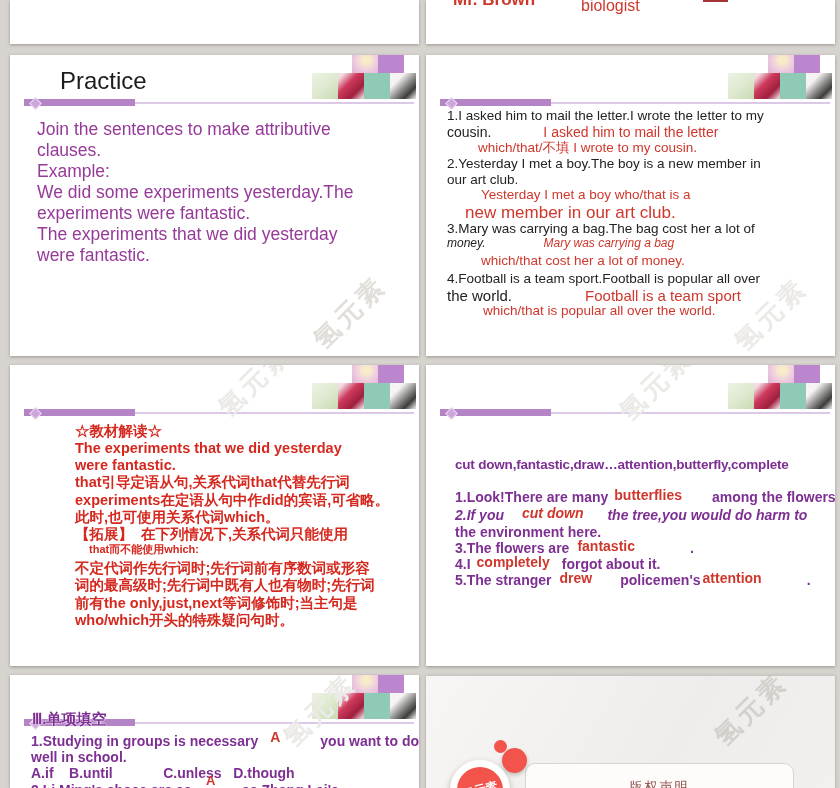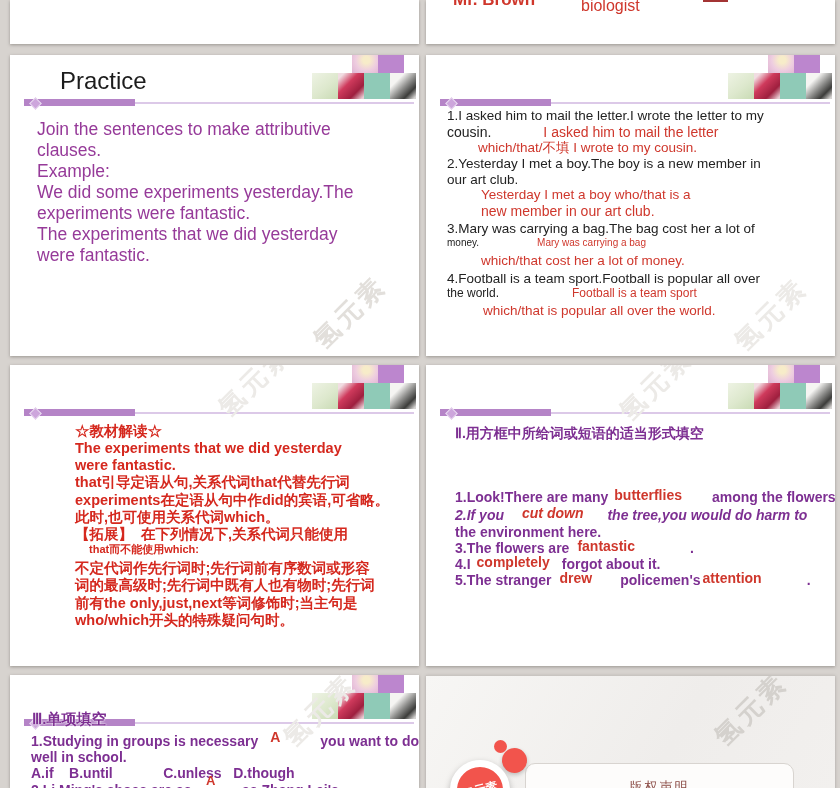--- a/index.html
+++ b/index.html
@@ -95,26 +95,26 @@
     </div>
     <div class="tline"></div>
     <div class="tbar"></div>
     <div class="tdiamond"></div>
     <div class="ln blk" style="left:21px;top:53px;font-size:13.5px;">1.I asked him to mail the letter.I wrote the letter to my</div>
     <div class="ln" style="left:21px;top:69px;font-size:14px;"><span class="blk">cousin.</span><span class="red" style="margin-left:52px;">I asked him to mail the letter</span></div>
     <div class="ln red" style="left:52px;top:85px;font-size:13.5px;">which/that/不填 I wrote to my cousin.</div>
     <div class="ln blk" style="left:21px;top:101px;font-size:13.5px;">2.Yesterday I met a boy.The boy is a new member in</div>
     <div class="ln blk" style="left:21px;top:117px;font-size:13.5px;">our art club.</div>
     <div class="ln red" style="left:55px;top:132px;font-size:13.5px;">Yesterday I met a boy who/that is a</div>
-    <div class="ln red" style="left:55px;top:148px;font-size:14px;">new member in our art club.</div>
+    <div class="ln red" style="left:39px;top:148px;font-size:17px;">new member in our art club.</div>
     <div class="ln blk" style="left:21px;top:166px;font-size:13.5px;">3.Mary was carrying a bag.The bag cost her a lot of</div>
-    <div class="ln" style="left:21px;top:182px;font-size:10px;"><span class="blk">money.</span><span class="red" style="margin-left:58px;">Mary was carrying a bag</span></div>
+    <div class="ln" style="left:21px;top:182px;font-size:12px;font-style:italic;"><span class="blk">money.</span><span class="red" style="margin-left:58px;">Mary was carrying a bag</span></div>
     <div class="ln red" style="left:55px;top:198px;font-size:13.5px;">which/that cost her a lot of money.</div>
     <div class="ln blk" style="left:21px;top:216px;font-size:13.5px;">4.Football is a team sport.Football is popular all over</div>
-    <div class="ln" style="left:21px;top:232px;font-size:12px;"><span class="blk">the world.</span><span class="red" style="margin-left:73px;">Football is a team sport</span></div>
+    <div class="ln" style="left:21px;top:232px;font-size:15px;"><span class="blk">the world.</span><span class="red" style="margin-left:73px;">Football is a team sport</span></div>
     <div class="ln red" style="left:57px;top:248px;font-size:13.5px;">which/that is popular all over the world.</div>
     <div class="wm light" style="left:300px;top:242px;">氢元素</div>
   </div>
 
   <div class="slide" style="left:10px;top:365px;height:301px;">
     <div>
       <div class="sq lily"></div>
       <div class="sq psq"></div>
       <div class="sq pgreen"></div>
       <div class="sq pred"></div>
@@ -145,21 +145,21 @@
       <div class="sq psq"></div>
       <div class="sq pgreen"></div>
       <div class="sq pred"></div>
       <div class="sq steal"></div>
       <div class="sq pcam"></div>
     </div>
     <div class="tline"></div>
     <div class="tbar"></div>
     <div class="tdiamond"></div>
     <div class="wm light" style="left:185px;top:2px;">氢元素</div>
-    <div class="ln pbold" style="left:29px;top:60px;font-size:14px;">Ⅱ.用方框中所给词或短语的适当形式填空</div>
+    <div class="ln pbold" style="left:29px;top:92px;font-size:13.5px;letter-spacing:-0.2px;">cut down,fantastic,draw…attention,butterfly,complete</div>
     <div class="ln" style="left:29px;top:124px;font-size:14px;"><span class="pbold">1.Look!There are many</span><span class="ans" style="margin-left:6px;">butterflies</span><span class="pbold" style="margin-left:30px;">among the flowers.</span></div>
     <div class="ln" style="left:29px;top:142px;font-size:14px;font-style:italic;"><span class="pbold">2.If you</span><span class="ans" style="margin-left:18px;">cut down</span><span class="pbold" style="margin-left:24px;">the tree,you would do harm to</span></div>
     <div class="ln pbold" style="left:29px;top:159px;font-size:14px;">the environment here.</div>
     <div class="ln" style="left:29px;top:175px;font-size:14px;"><span class="pbold">3.The flowers are</span><span class="ans" style="margin-left:8px;">fantastic</span><span class="pbold" style="margin-left:55px;">.</span></div>
     <div class="ln" style="left:29px;top:191px;font-size:14px;"><span class="pbold">4.I</span><span class="ans" style="margin-left:6px;">completely</span><span class="pbold" style="margin-left:12px;">forgot about it.</span></div>
     <div class="ln" style="left:29px;top:207px;font-size:14px;"><span class="pbold">5.The stranger</span><span class="ans" style="margin-left:8px;">drew</span><span class="pbold" style="margin-left:28px;">policemen's</span><span class="ans" style="margin-left:2px;">attention</span><span class="pbold" style="margin-left:45px;">.</span></div>
   </div>
 
   <div class="slide" style="left:10px;top:675px;height:113px;">
     <div>

